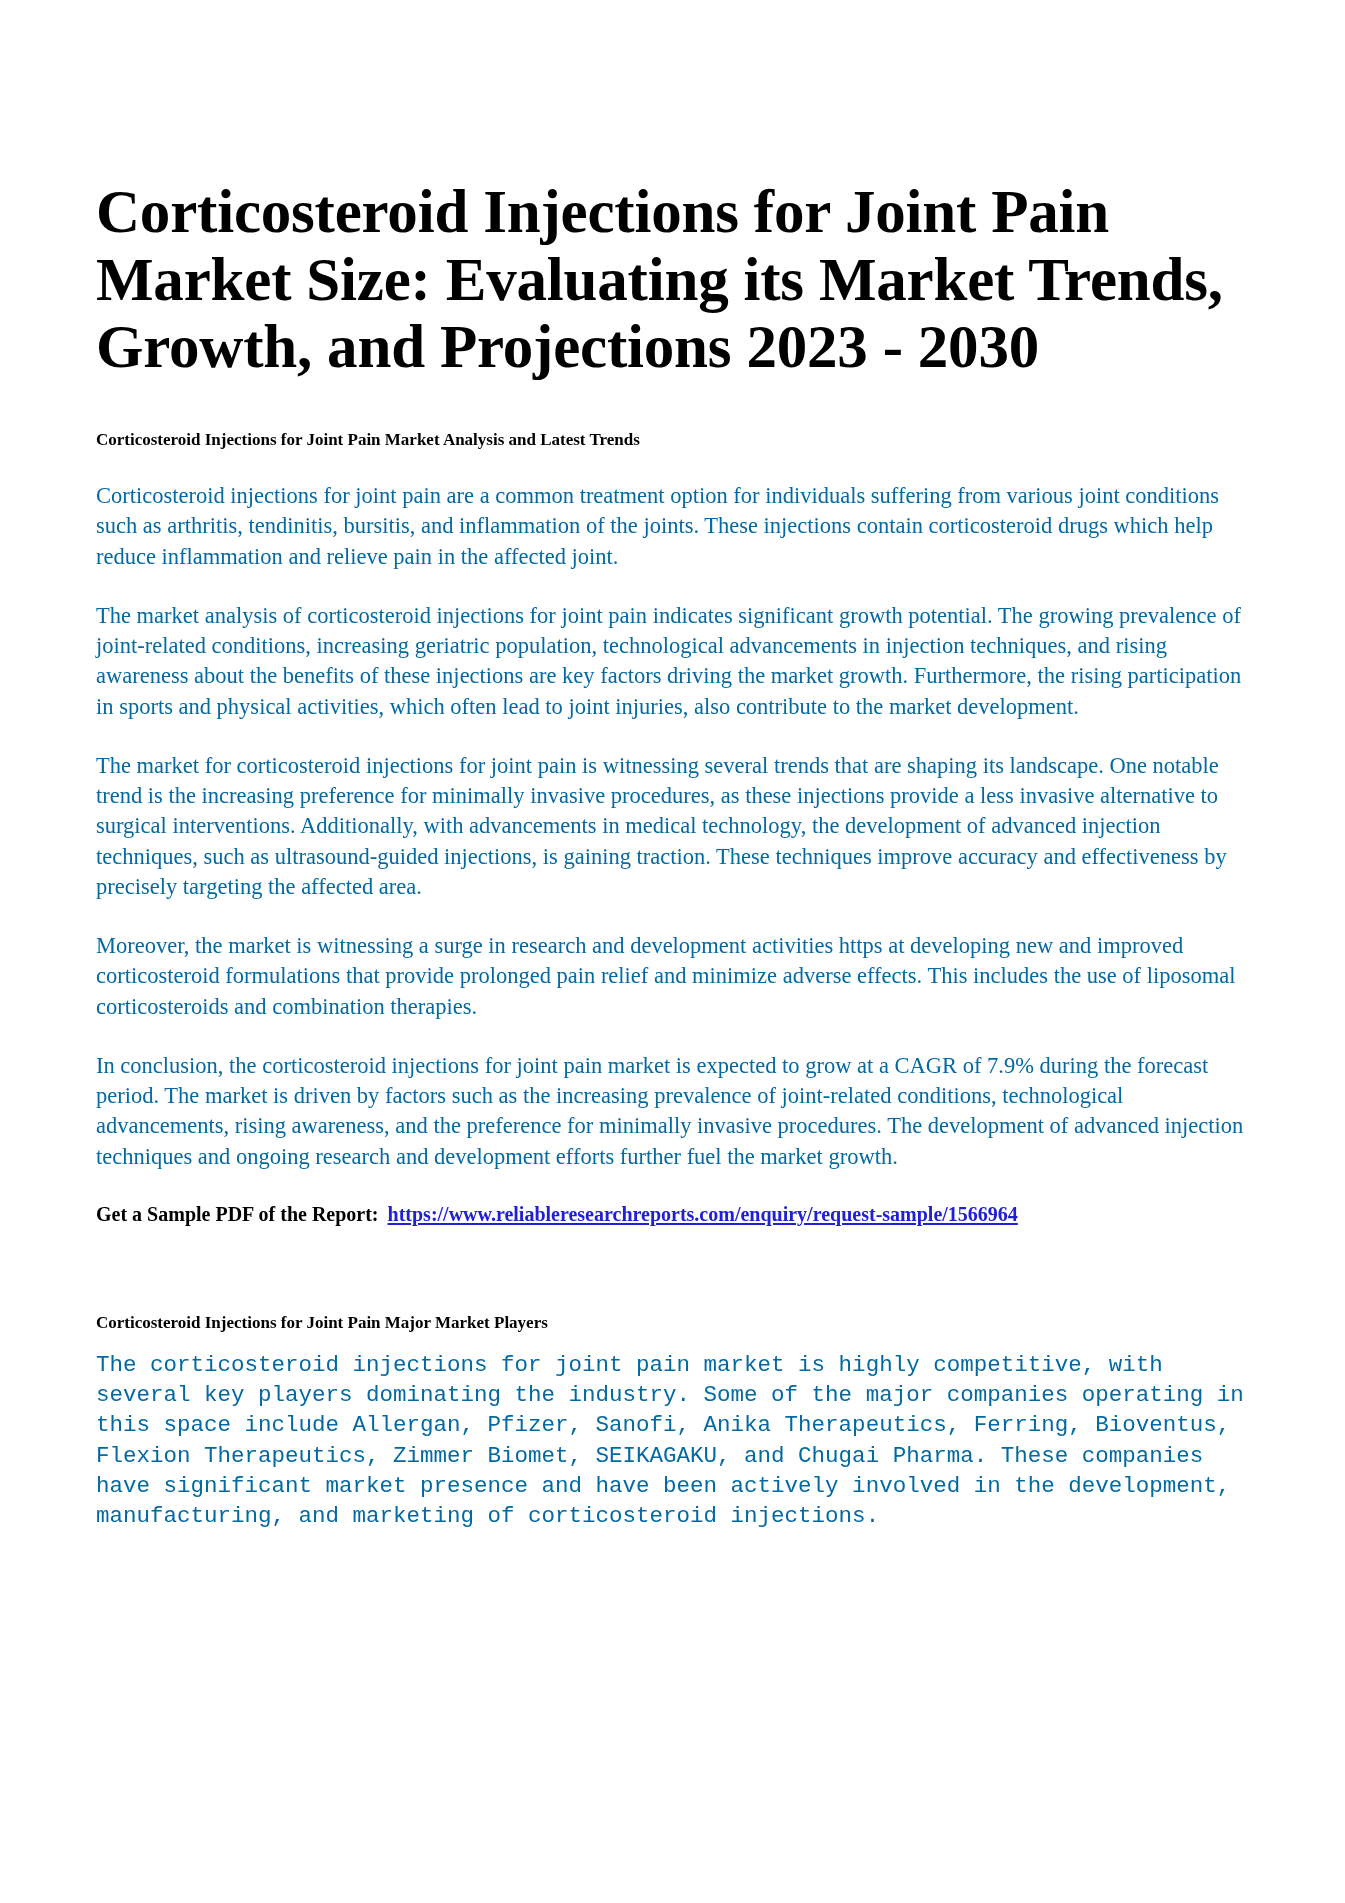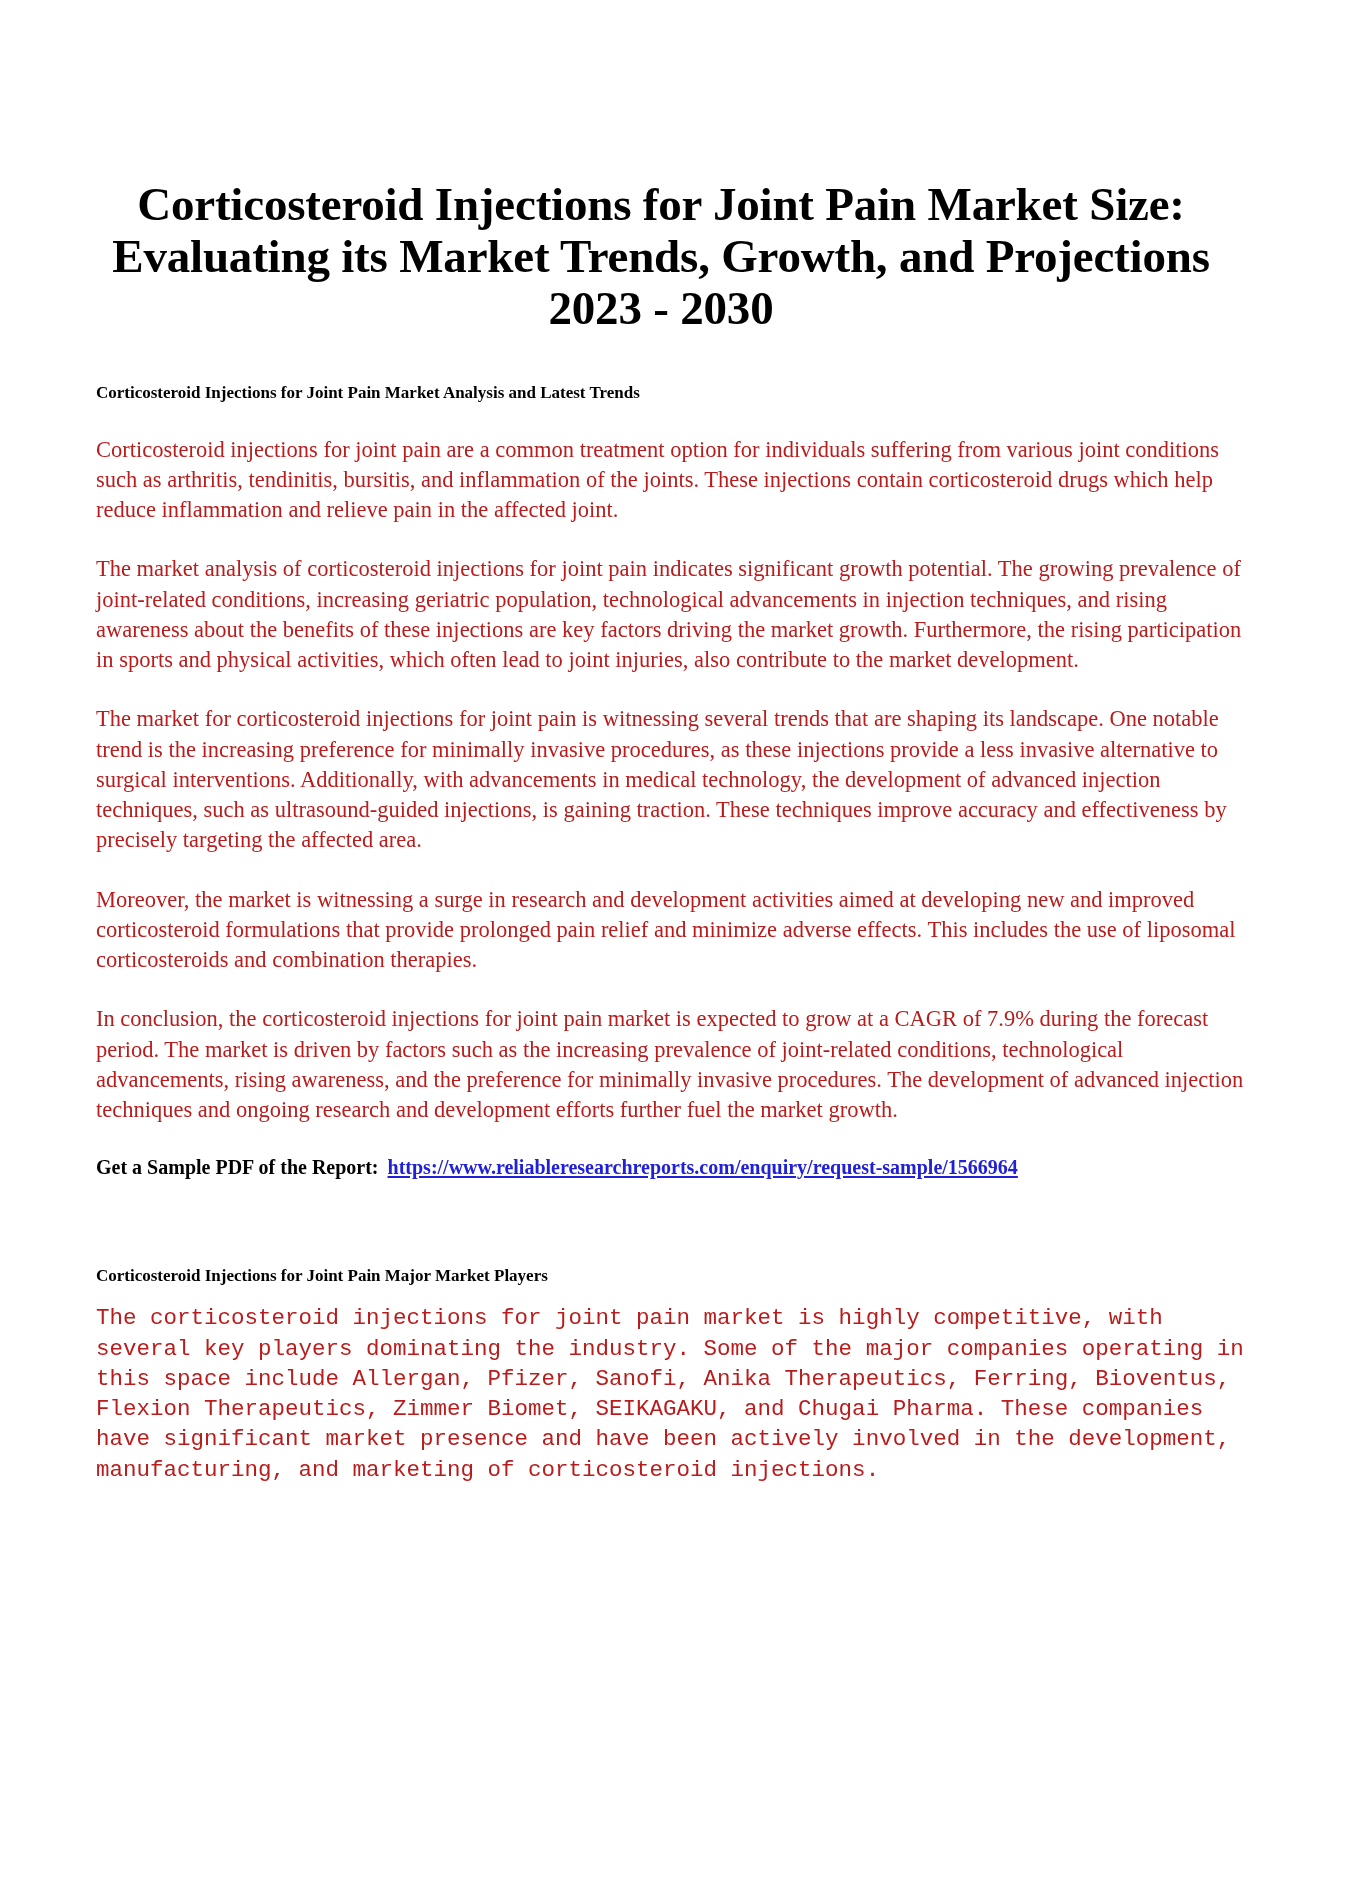--- a/index.html
+++ b/index.html
@@ -16,45 +16,44 @@
     -webkit-font-smoothing: antialiased;
   }
   .page {
     box-sizing: border-box;
     width: 1345px;
     height: 1903px;
     padding: 178px 90px 0 96px;
     background: #ffffff;
   }
   .doc-title {
-    font-size: 47px;
+    font-size: 61px;
     font-weight: 700;
     line-height: 1.11;
     letter-spacing: -0.2px;
     margin: 0 0 48px 0;
     color: #000000;
     max-width: 1130px;
-    text-align: center;
   }
   .section-heading {
     font-size: 17px;
     font-weight: 700;
     line-height: 1.3;
     margin: 0 0 30px 0;
     color: #000000;
   }
   .section-heading.players {
     margin: 0 0 16px 0;
   }
   p.body-text {
     font-size: 22.5px;
     font-weight: 400;
     line-height: 1.345;
     margin: 0 0 29px 0;
-    color: #b91c1c;
+    color: #0369a1;
     text-align: left;
   }
   p.body-text:last-child {
     margin-bottom: 0;
     font-family: Liberation Mono, monospace;
   }
   .cta-line {
     font-size: 20px;
     line-height: 1.345;
     margin: 0;
@@ -88,21 +87,21 @@
   <h1 class="doc-title">Corticosteroid Injections for Joint Pain Market Size: Evaluating its Market Trends, Growth, and Projections 2023 - 2030</h1>
 
   <h2 class="section-heading">Corticosteroid Injections for Joint Pain Market Analysis and Latest Trends</h2>
 
   <p class="body-text">Corticosteroid injections for joint pain are a common treatment option for individuals suffering from various joint conditions such as arthritis, tendinitis, bursitis, and inflammation of the joints. These injections contain corticosteroid drugs which help reduce inflammation and relieve pain in the affected joint.</p>
 
   <p class="body-text">The market analysis of corticosteroid injections for joint pain indicates significant growth potential. The growing prevalence of joint-related conditions, increasing geriatric population, technological advancements in injection techniques, and rising awareness about the benefits of these injections are key factors driving the market growth. Furthermore, the rising participation in sports and physical activities, which often lead to joint injuries, also contribute to the market development.</p>
 
   <p class="body-text">The market for corticosteroid injections for joint pain is witnessing several trends that are shaping its landscape. One notable trend is the increasing preference for minimally invasive procedures, as these injections provide a less invasive alternative to surgical interventions. Additionally, with advancements in medical technology, the development of advanced injection techniques, such as ultrasound-guided injections, is gaining traction. These techniques improve accuracy and effectiveness by precisely targeting the affected area.</p>
 
-  <p class="body-text">Moreover, the market is witnessing a surge in research and development activities aimed at developing new and improved corticosteroid formulations that provide prolonged pain relief and minimize adverse effects. This includes the use of liposomal corticosteroids and combination therapies.</p>
+  <p class="body-text">Moreover, the market is witnessing a surge in research and development activities https at developing new and improved corticosteroid formulations that provide prolonged pain relief and minimize adverse effects. This includes the use of liposomal corticosteroids and combination therapies.</p>
 
   <p class="body-text">In conclusion, the corticosteroid injections for joint pain market is expected to grow at a CAGR of 7.9% during the forecast period. The market is driven by factors such as the increasing prevalence of joint-related conditions, technological advancements, rising awareness, and the preference for minimally invasive procedures. The development of advanced injection techniques and ongoing research and development efforts further fuel the market growth.</p>
 
   <p class="cta-line">
     <span class="cta-label">Get a Sample PDF of the Report:</span><span class="cta-gap"></span><a class="cta-link" href="#">https://www.reliableresearchreports.com/enquiry/request-sample/1566964</a>
   </p>
 
   <div class="block-gap"></div>
 
   <h2 class="section-heading players">Corticosteroid Injections for Joint Pain Major Market Players</h2>

